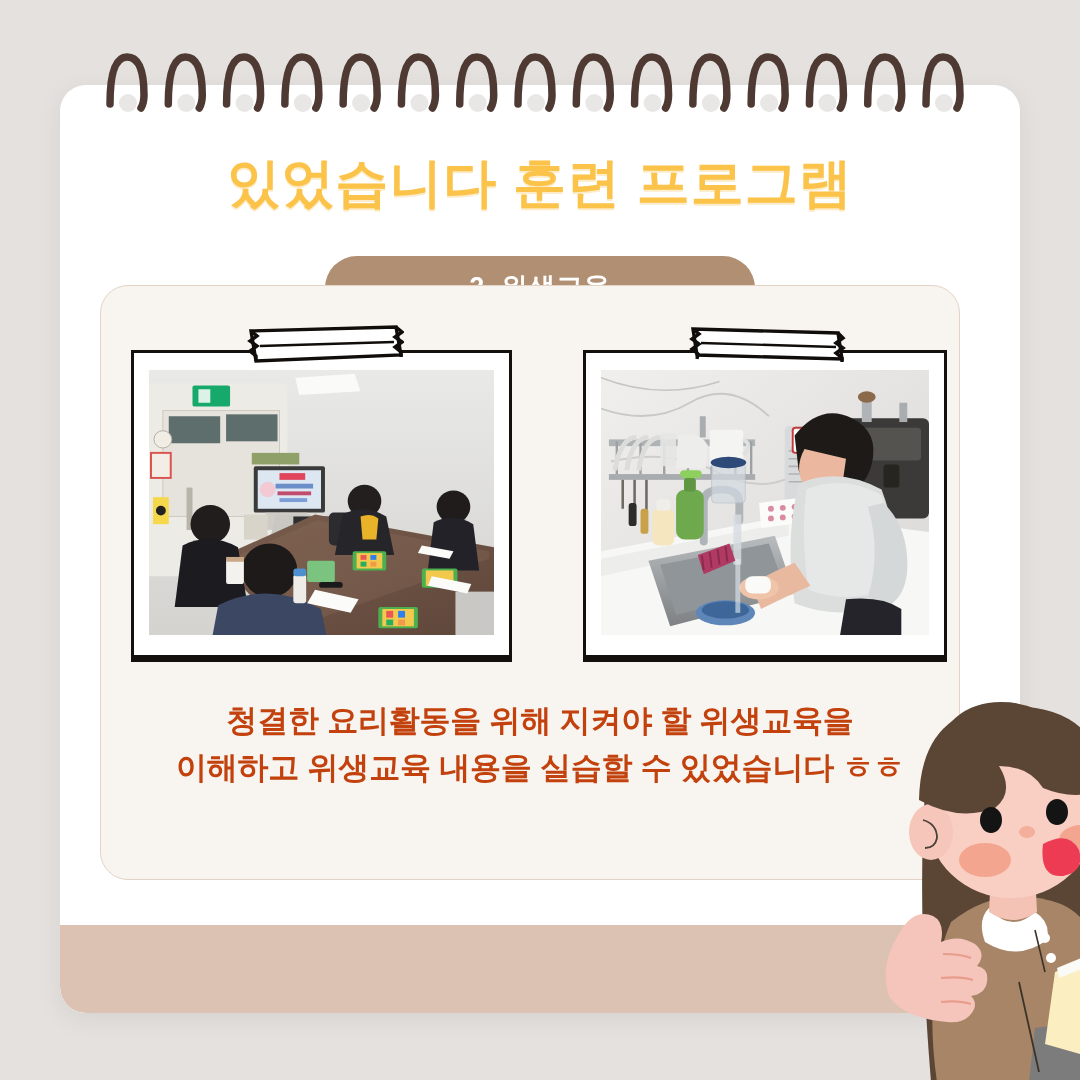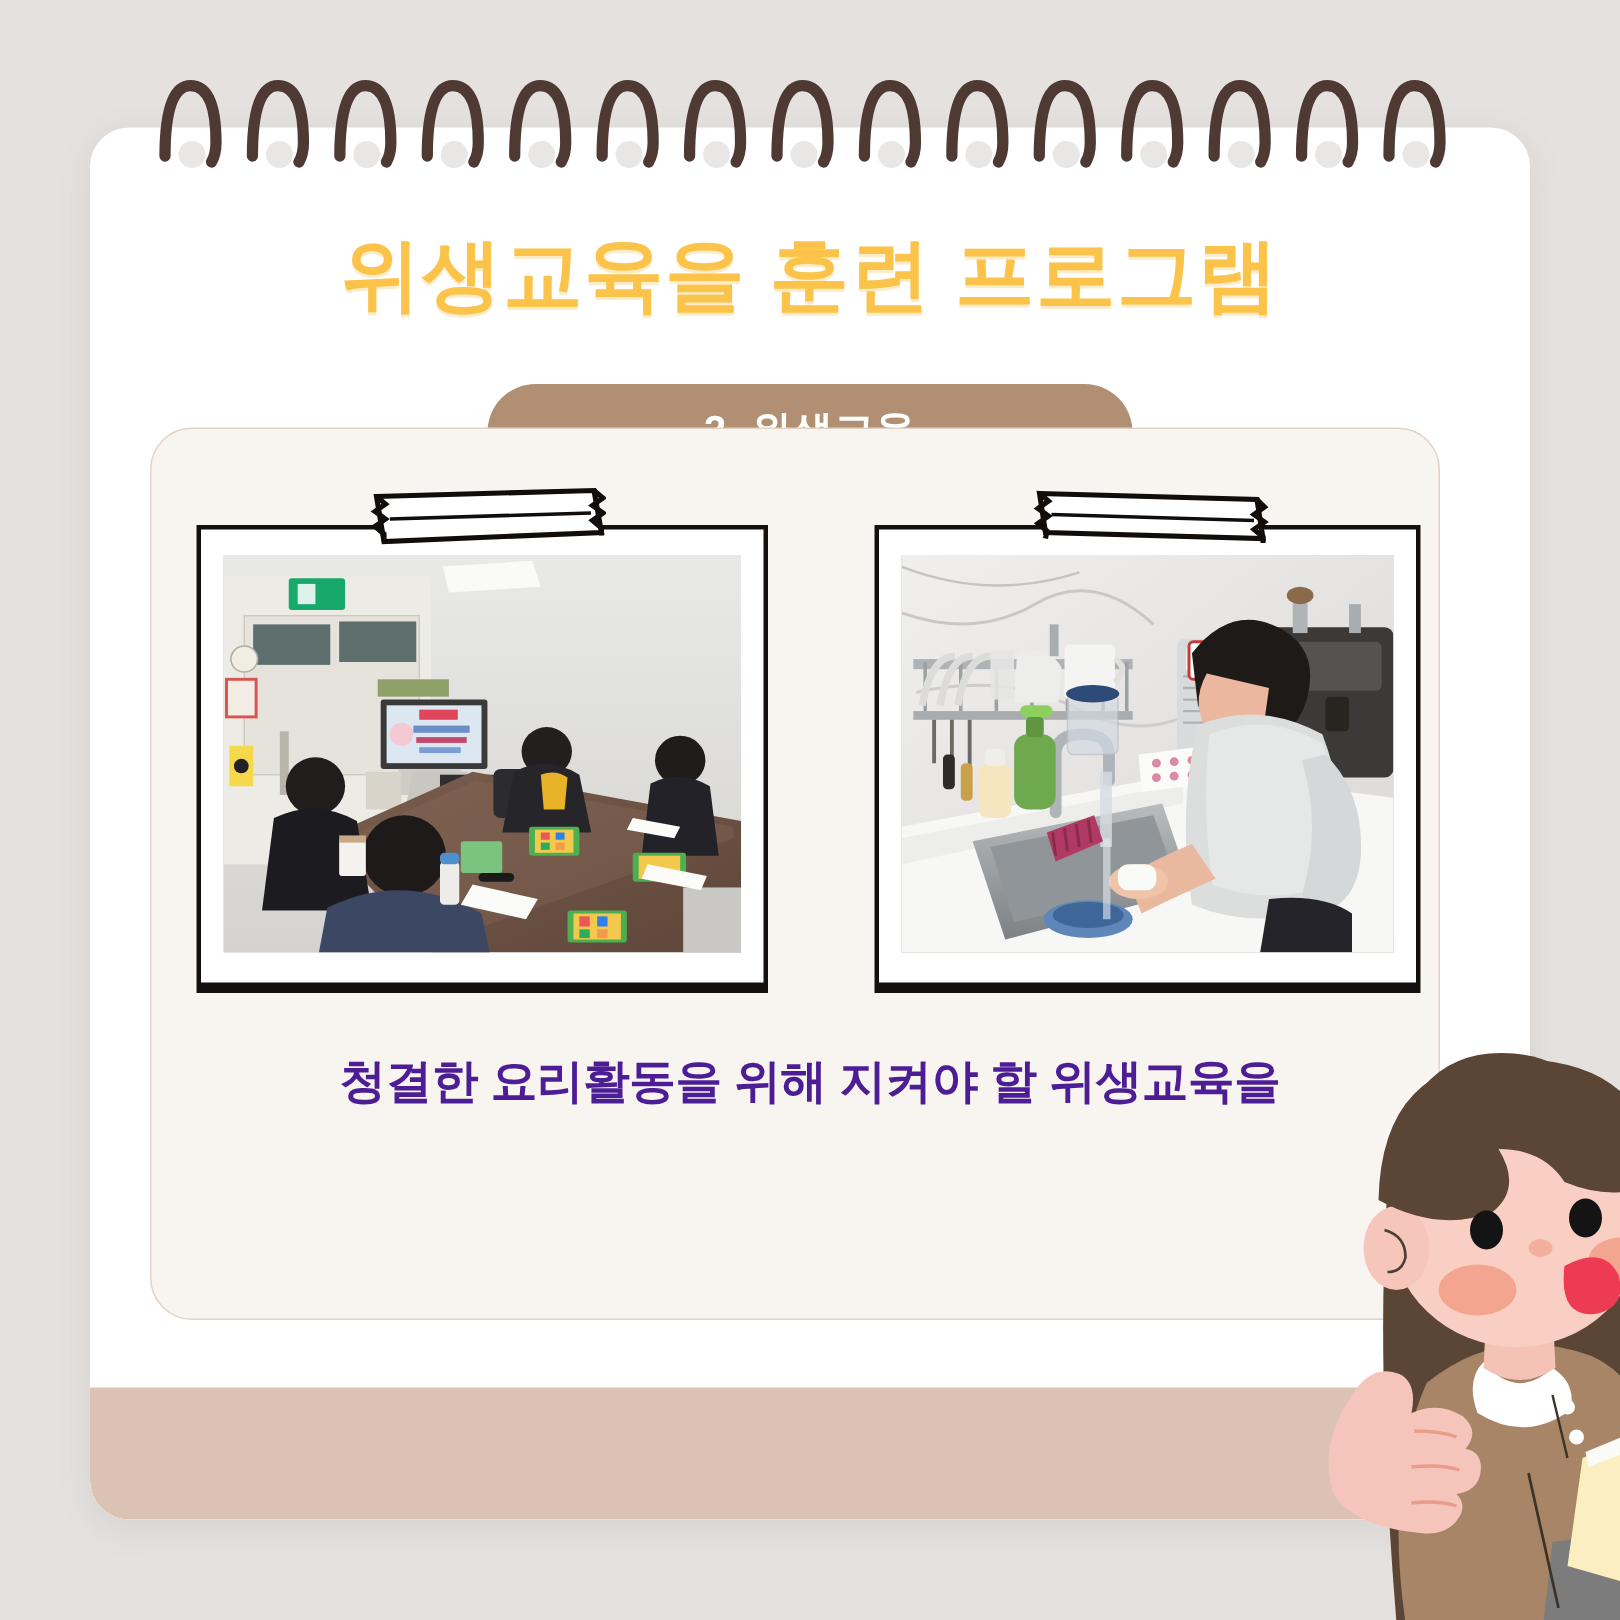--- a/index.html
+++ b/index.html
@@ -109,21 +109,21 @@
   }
   #washi-tape-left  { left: 110px; }
   #washi-tape-right { left: 100px; }
 
   
   #caption-block {
     position: absolute;
     left: 0; top: 697px;
     width: 1080px;
     text-align: center;
-    color: #4c1d95;
+    color: #c2410c;
     font-size: 31px;
     font-weight: 700;
     line-height: 1.52;
     letter-spacing: -0.2px;
   }
   #caption-block div { white-space: nowrap; }
 
   
   #bottom-bar {
     position: absolute;
@@ -146,21 +146,21 @@
   }
 </style>
 </head>
 <body>
 
 <div id="notebook-page">
 
   <div id="bottom-bar"></div>
 </div>
 
-<div id="page-title">위생교육을 훈련 프로그램</div>
+<div id="page-title">있었습니다 훈련 프로그램</div>
 
 <div id="section-badge">2. 위생교육</div>
 
 <div id="content-panel"></div>
 
 <div class="photo-frame" id="photo-frame-left">
   <div class="photo-canvas">
     <svg viewBox="0 0 349 275" width="100%" height="100%" preserveAspectRatio="none">
       <defs>
         <linearGradient id="clwall" x1="0" y1="0" x2="0" y2="1">
@@ -376,20 +376,21 @@
   <svg class="washi-tape" id="washi-tape-right" viewBox="0 0 160 42">
     <polygon points="7,4 152,8 156,34 11,30" fill="#FFFFFF" stroke="#100D0B" stroke-width="3.4"></polygon>
     <path d="M7 4 l6 5 l-7 5 l7 5 l-7 5 l6 5 l-1 5" fill="none" stroke="#100D0B" stroke-width="3.4"></path>
     <path d="M152 8 l5 5 l-7 5 l7 5 l-7 5 l6 5 l0 4" fill="none" stroke="#100D0B" stroke-width="3.4"></path>
     <line x1="15" y1="18" x2="150" y2="22" stroke="#100D0B" stroke-width="2.4"></line>
   </svg>
 </div>
 
 <div id="caption-block">
   <div>청결한 요리활동을 위해 지켜야 할 위생교육을</div>
+  <div>이해하고 위생교육 내용을 실습할 수 있었습니다 ㅎㅎ</div>
 </div>
 
 <svg id="spiral-binding" viewBox="0 0 1080 130">
   <g id="spiral-rings">
       <ellipse cx="128" cy="103" rx="9" ry="9" fill="rgba(120,105,98,0.16)"></ellipse>
       <path d="M110 104 q0 -47 17 -47 q17 0 17 38 q0 8 -3 13" fill="none" stroke="#4E3A33" stroke-width="7.5" stroke-linecap="round"></path>
       <ellipse cx="186.28571428571428" cy="103" rx="9" ry="9" fill="rgba(120,105,98,0.16)"></ellipse>
       <path d="M168.28571428571428 104 q0 -47 17 -47 q17 0 17 38 q0 8 -3 13" fill="none" stroke="#4E3A33" stroke-width="7.5" stroke-linecap="round"></path>
       <ellipse cx="244.57142857142856" cy="103" rx="9" ry="9" fill="rgba(120,105,98,0.16)"></ellipse>
       <path d="M226.57142857142856 104 q0 -47 17 -47 q17 0 17 38 q0 8 -3 13" fill="none" stroke="#4E3A33" stroke-width="7.5" stroke-linecap="round"></path>

